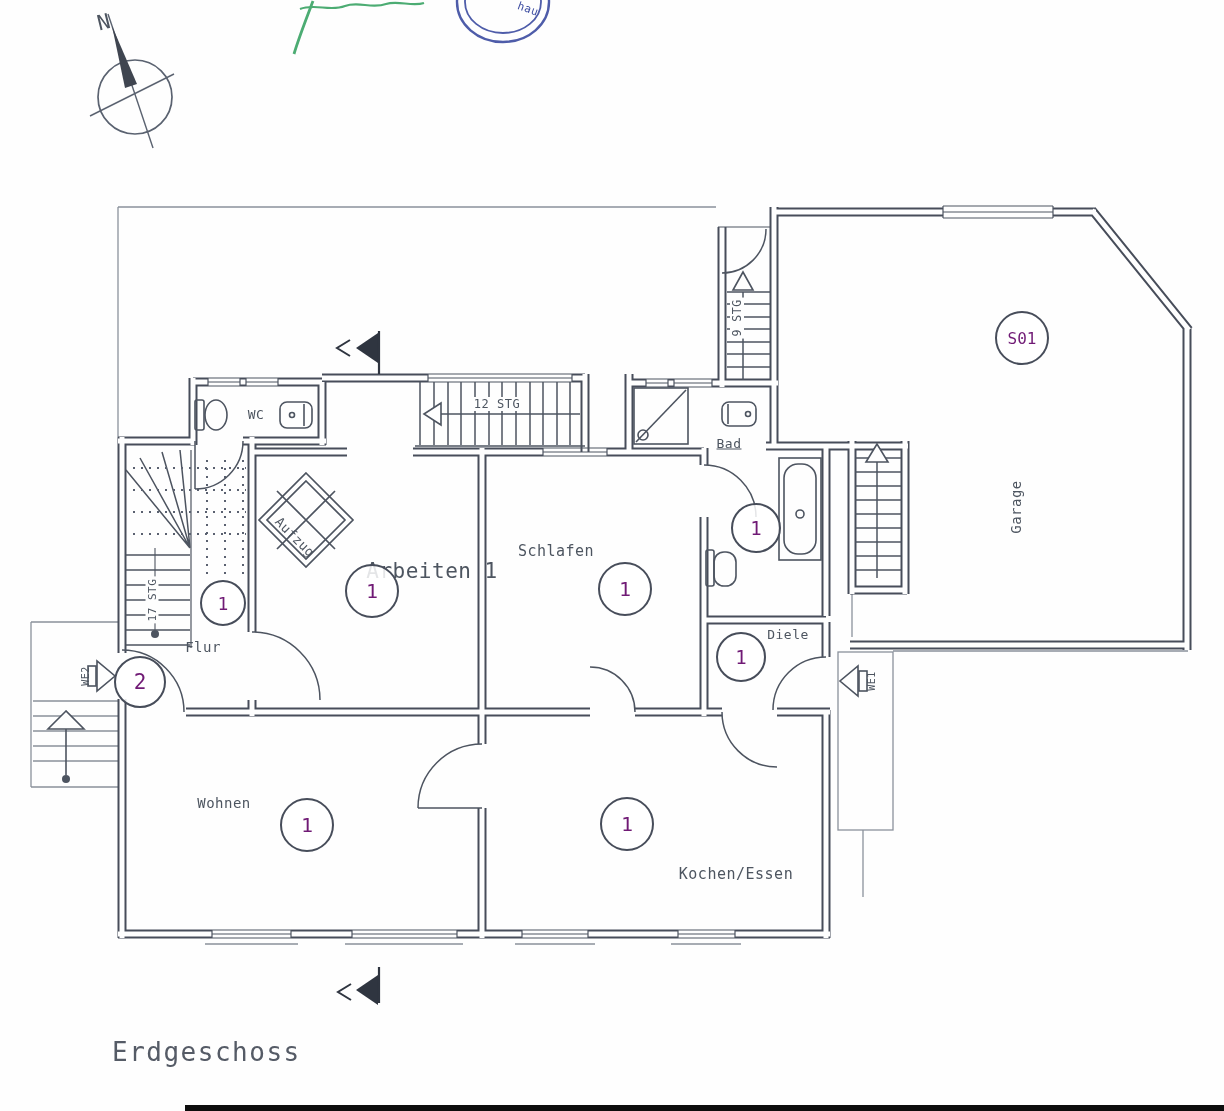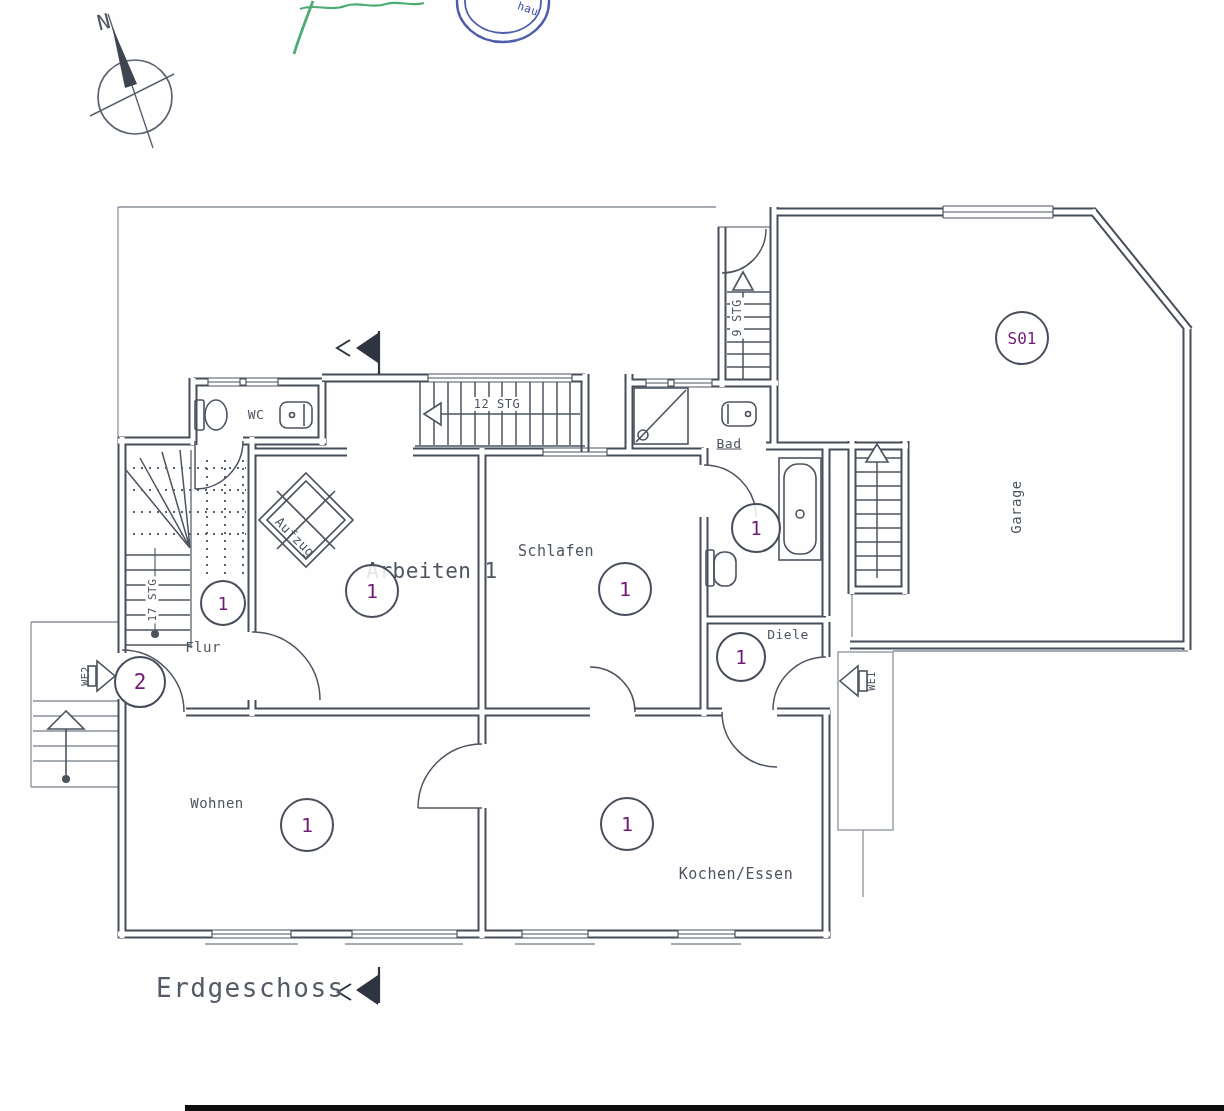--- a/index.html
+++ b/index.html
@@ -10,22 +10,22 @@
        transform:translate(-50%,-50%);font-family:"DejaVu Sans Mono",monospace;}
   .bgw{background:#fefefe;padding:0 2px;}
   .r90{transform:translate(-50%,-50%) rotate(-90deg);}
   .r45{transform:translate(-50%,-50%) rotate(45deg);}
   .rN{transform:translate(-50%,-50%) rotate(-14deg);}
   .rstamp{transform:translate(-50%,-50%) rotate(20deg);color:#3b4ba0;}
   .circ{position:absolute;border:2.2px solid #474d5a;border-radius:50%;
         display:flex;align-items:center;justify-content:center;color:#701a75;
         transform:translate(-50%,-50%);background:rgba(255,255,255,.85);
         font-family:"DejaVu Sans Mono",monospace;}
-  .title{position:absolute;left:112px;top:973px;font-size:26px;color:#555b66;
-         letter-spacing:1.5px;font-family:"DejaVu Sans Mono",monospace;margin-left:44px;}
+  .title{position:absolute;left:112px;top:1037px;font-size:26px;color:#555b66;
+         letter-spacing:1.5px;font-family:"DejaVu Sans Mono",monospace;}
 </style>
 </head>
 <body>
 
 <div id="canvas">
 
 <svg width="1224" height="1111" viewBox="0 0 1224 1111">
 
   <g stroke="#8a919b" stroke-width="1.3" fill="none">
     <path d="M118,207 H716"></path>
@@ -215,21 +215,21 @@
   <div class="lbl rN" style="left:104px;top:22px;font-size:21px;">N</div>
 
   <div class="lbl" style="left:248px;top:414px;font-size:13px;padding-left:16px;">WC</div>
   <div class="lbl bgw" style="left:497px;top:404px;font-size:12px;">12 STG</div>
   <div class="lbl" style="left:729px;top:443px;font-size:13px;text-decoration:underline;">Bad</div>
   <div class="lbl" style="left:432px;top:523px;font-size:21px;margin-top:48px;">Arbeiten 1</div>
   <div class="lbl" style="left:556px;top:551px;font-size:15px;">Schlafen</div>
   <div class="lbl r45" style="left:295px;top:537px;font-size:13px;">Aufzug</div>
   <div class="lbl" style="left:157px;top:647px;font-size:14px;margin-left:46px;">Flur</div>
   <div class="lbl" style="left:788px;top:634px;font-size:13px;">Diele</div>
-  <div class="lbl" style="left:217px;top:803px;font-size:14px;">Wohnen</div>
+  <div class="lbl" style="left:224px;top:803px;font-size:14px;">Wohnen</div>
   <div class="lbl" style="left:736px;top:861px;font-size:15px;margin-top:13px;">Kochen/Essen</div>
   <div class="lbl r90" style="left:1016px;top:507px;font-size:14px;">Garage</div>
   <div class="lbl r90 bgw" style="left:737px;top:318px;font-size:11.5px;">9 STG</div>
   <div class="lbl r90 bgw" style="left:152px;top:600px;font-size:11px;">17 STG</div>
   <div class="lbl r90" style="left:871px;top:681px;font-size:10px;">WE1</div>
   <div class="lbl r90" style="left:85px;top:676px;font-size:10px;">WE2</div>
   <div class="lbl rstamp" style="left:528px;top:9px;font-size:11px;">hau</div>
 
   <div class="circ" style="left:223px;top:603px;width:42px;height:42px;font-size:18px;">1</div>
   <div class="circ" style="left:140px;top:682px;width:48px;height:48px;font-size:21px;">2</div>

